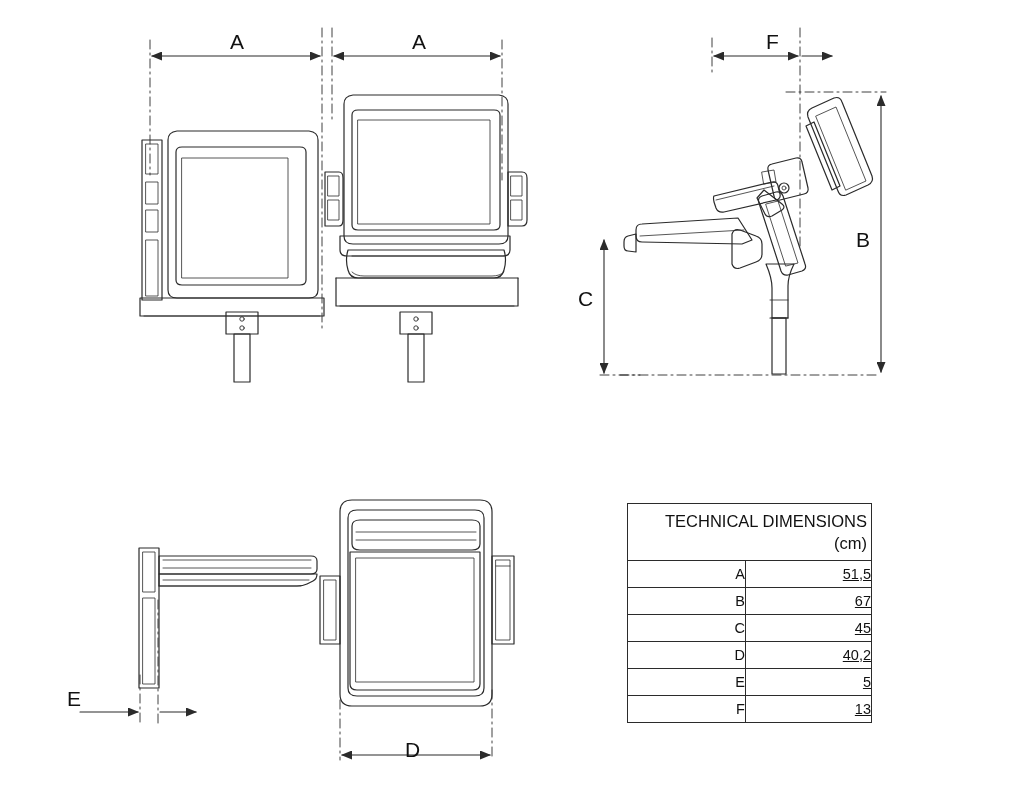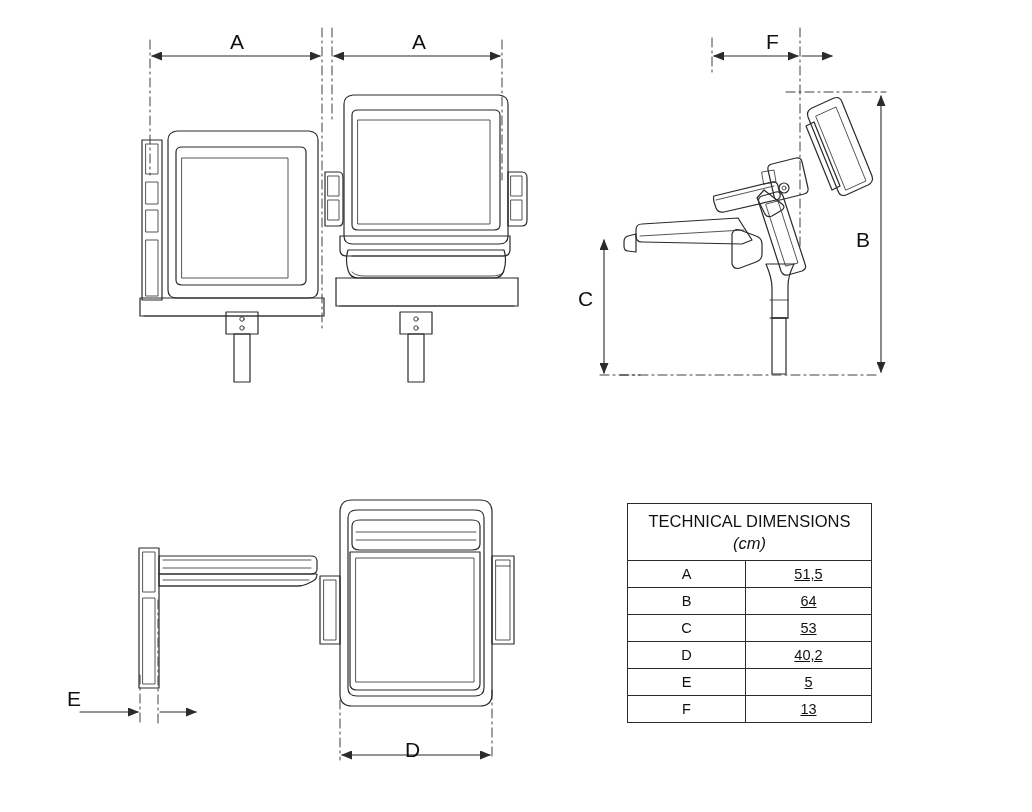--- a/index.html
+++ b/index.html
@@ -40,41 +40,41 @@
     left: 627px;
     top: 503px;
     width: 245px;
     border: 1px solid #2b2b2b;
     border-collapse: collapse;
     background: #fff;
   }
   #tech-table td {
     border: 1px solid #2b2b2b;
     font-size: 14.5px;
-    text-align: center;
+    text-align: right;
     color: #111;
     padding: 0;
     height: 26px;
   }
   #tech-table td.sym {
     width: 118px;
   }
   #tech-table td.val {
     width: 126px;
     text-decoration: underline;
   }
   #tech-table td.title {
     border: 1px solid #2b2b2b;
     font-size: 16.5px;
     height: 52px;
     line-height: 1.35;
     padding: 2px 4px;
   }
   .title-main { display: block; }
-  .title-sub { display: block; font-style: italic; }
+  .title-sub { display: block; }
 </style>
 </head>
 <body>
 
 <div id="stage">
 
   <svg class="drawing" viewBox="0 0 1032 812">
     <defs>
       <marker id="arrowR" markerWidth="11" markerHeight="9" refX="10" refY="4.5" orient="auto" markerUnits="userSpaceOnUse">
         <path d="M0,0 L11,4.5 L0,9 z" fill="#2b2b2b"></path>
@@ -250,25 +250,25 @@
           <span class="title-main">TECHNICAL DIMENSIONS</span>
           <span class="title-sub">(cm)</span>
         </td>
       </tr>
       <tr>
         <td class="sym">A</td>
         <td class="val">51,5</td>
       </tr>
       <tr>
         <td class="sym">B</td>
-        <td class="val">64</td>
+        <td class="val">67</td>
       </tr>
       <tr>
         <td class="sym">C</td>
-        <td class="val">53</td>
+        <td class="val">45</td>
       </tr>
       <tr>
         <td class="sym">D</td>
         <td class="val">40,2</td>
       </tr>
       <tr>
         <td class="sym">E</td>
         <td class="val">5</td>
       </tr>
       <tr>

